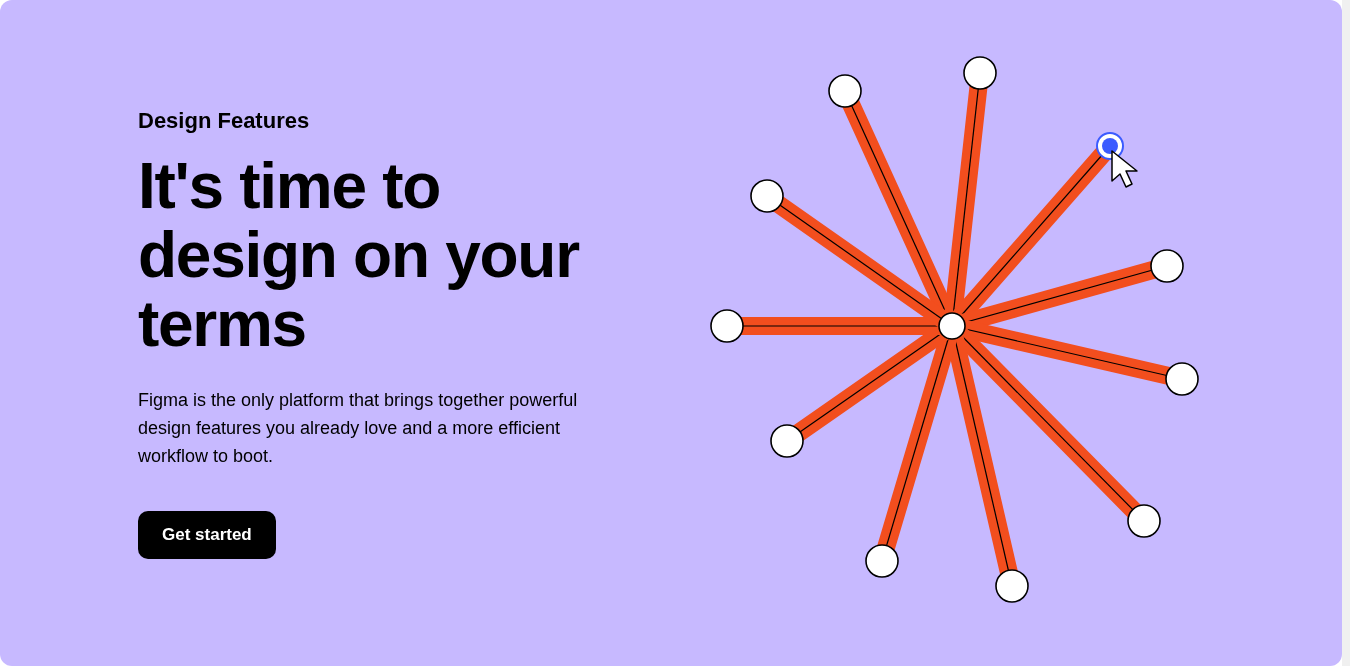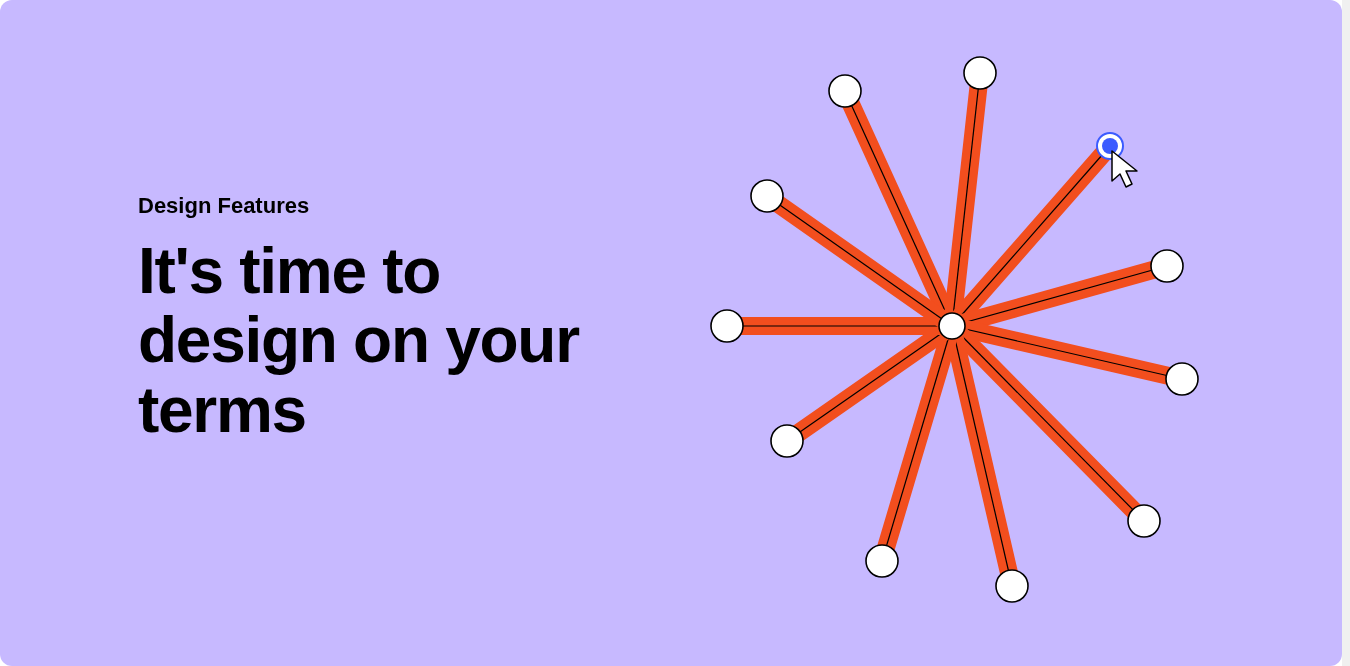--- a/index.html
+++ b/index.html
@@ -74,20 +74,22 @@
     background: #f0f0f0;
   }
 </style>
 </head>
 <body>
 
 <div class="hero">
   <div class="content">
     <div class="eyebrow">Design Features</div>
     <h1 class="headline">It's time to design on your terms</h1>
+    <p class="subcopy">Figma is the only platform that brings together powerful design features you already love and a more efficient workflow to boot.</p>
+    <button class="cta">Get started</button>
   </div>
 
   <div class="illustration">
     <svg width="540" height="560" viewBox="0 0 540 560">
 
       <g>
 
         <line x1="260" y1="275" x2="153" y2="40" stroke="#f24e1e" stroke-width="18" stroke-linecap="round"></line>
         <line x1="260" y1="275" x2="153" y2="40" stroke="#000" stroke-width="1.2"></line>
 

